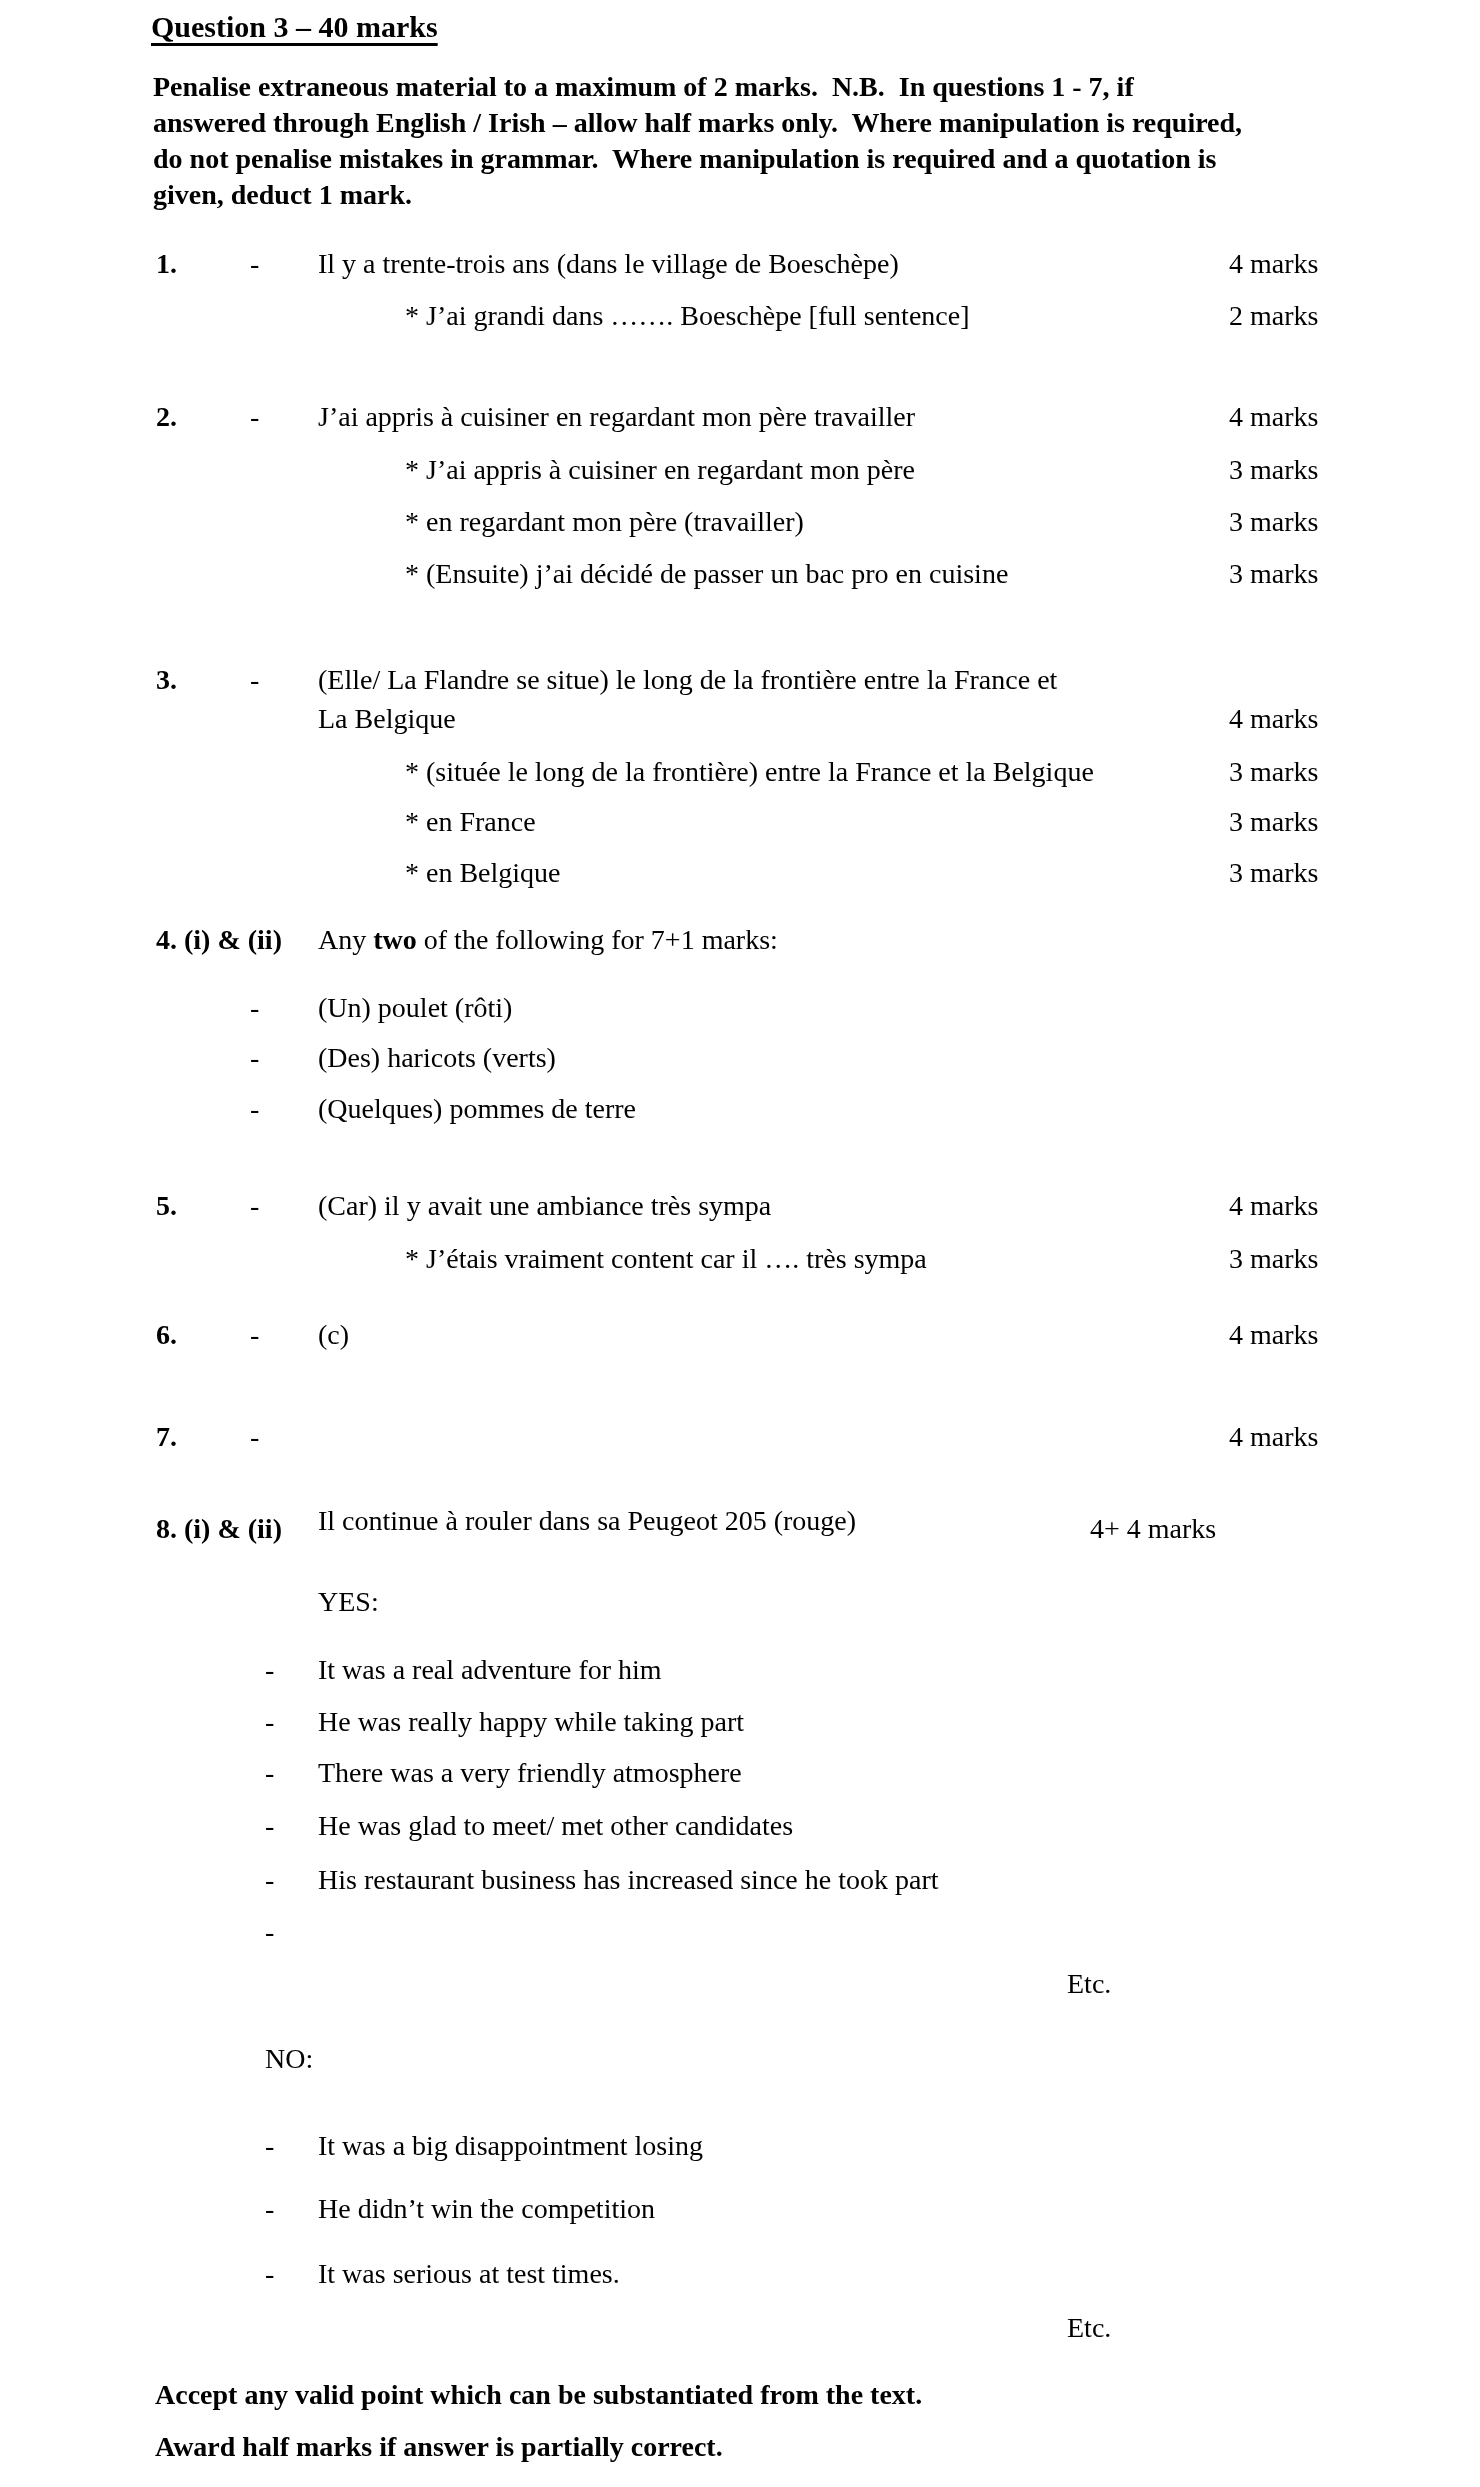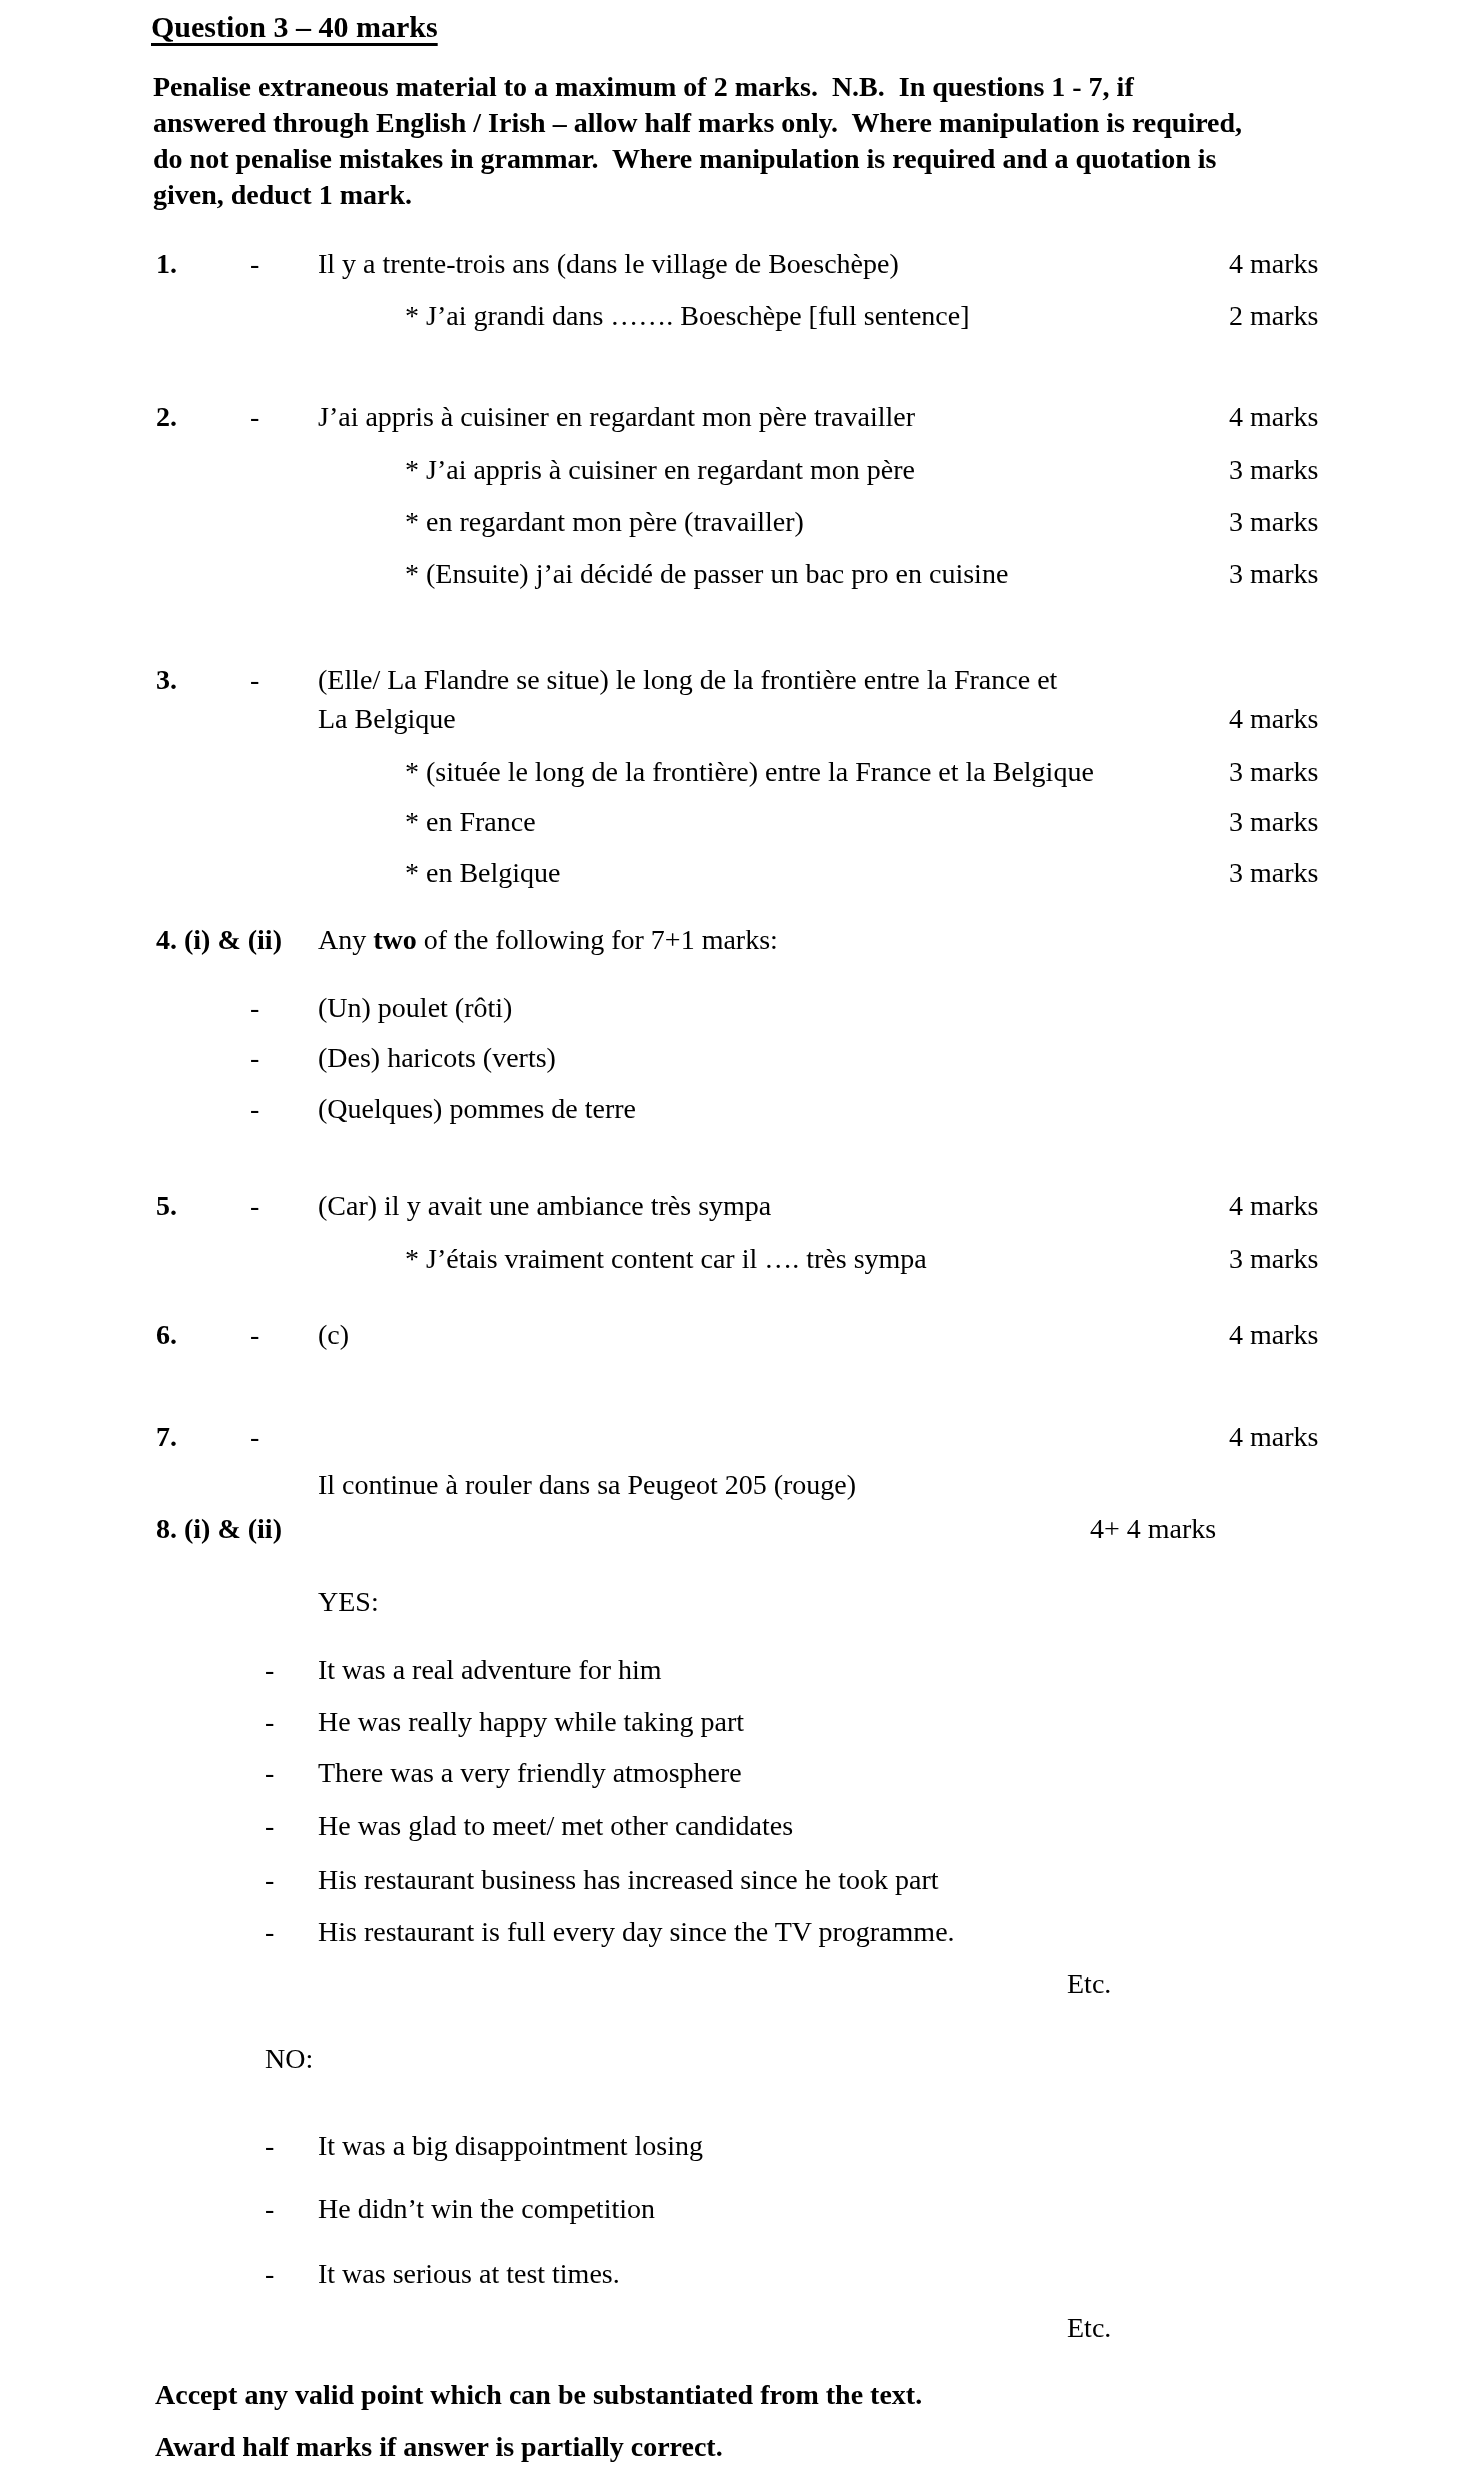--- a/index.html
+++ b/index.html
@@ -104,40 +104,39 @@
   <div class="t col-sub" style="top:1243px">* J’étais vraiment content car il …. très sympa</div>
   <div class="t col-marks" style="top:1243px">3 marks</div>
 
   <div class="t b col-num" style="top:1319px">6.</div>
   <div class="t col-dash" style="top:1319px">-</div>
   <div class="t col-text" style="top:1319px">(c)</div>
   <div class="t col-marks" style="top:1319px">4 marks</div>
 
   <div class="t b col-num" style="top:1421px">7.</div>
   <div class="t col-dash" style="top:1421px">-</div>
-  <div class="t col-text" style="top:1469px">Il continue à rouler dans sa Peugeot 205 (rouge)</div>
+  <div class="t col-text" style="top:1505px">Il continue à rouler dans sa Peugeot 205 (rouge)</div>
   <div class="t col-marks" style="top:1421px">4 marks</div>
 
   <div class="t b col-num" style="top:1513px">8. (i) &amp; (ii)</div>
   <div class="t col-marks8" style="top:1513px">4+ 4 marks</div>
 
   <div class="t col-text" style="top:1586px"><span class="u">YES</span><span>:</span></div>
 
   <div class="t col-bdash" style="top:1654px">-</div>
   <div class="t col-text" style="top:1654px">It was a real adventure for him</div>
   <div class="t col-bdash" style="top:1706px">-</div>
   <div class="t col-text" style="top:1706px">He was really happy while taking part</div>
   <div class="t col-bdash" style="top:1757px">-</div>
   <div class="t col-text" style="top:1757px">There was a very friendly atmosphere</div>
   <div class="t col-bdash" style="top:1810px">-</div>
   <div class="t col-text" style="top:1810px">He was glad to meet/ met other candidates</div>
   <div class="t col-bdash" style="top:1864px">-</div>
   <div class="t col-text" style="top:1864px">His restaurant business has increased since he took part</div>
   <div class="t col-bdash" style="top:1916px">-</div>
-  <div class="t col-text" style="top:1916px">His restaurant is full every day since the TV programme.</div>
 
   <div class="t col-etc" style="top:1968px">Etc.</div>
 
   <div class="t col-bdash" style="top:2043px"><span class="u">NO</span><span>:</span></div>
 
   <div class="t col-bdash" style="top:2130px">-</div>
   <div class="t col-text" style="top:2130px">It was a big disappointment losing</div>
   <div class="t col-bdash" style="top:2193px">-</div>
   <div class="t col-text" style="top:2193px">He didn’t win the competition</div>
   <div class="t col-bdash" style="top:2258px">-</div>

